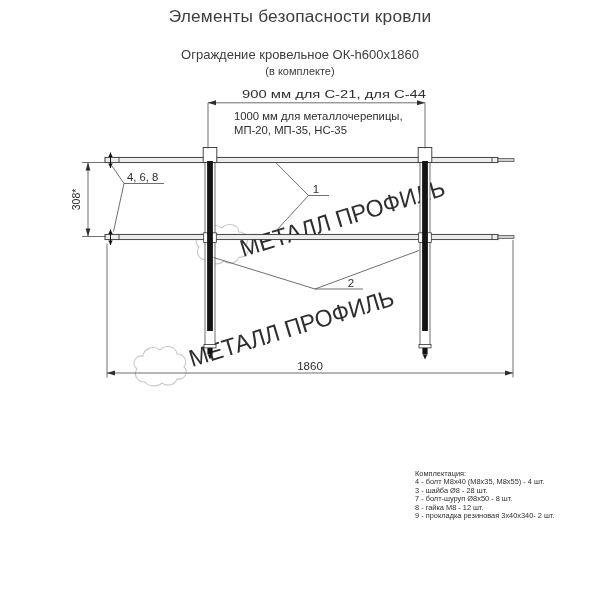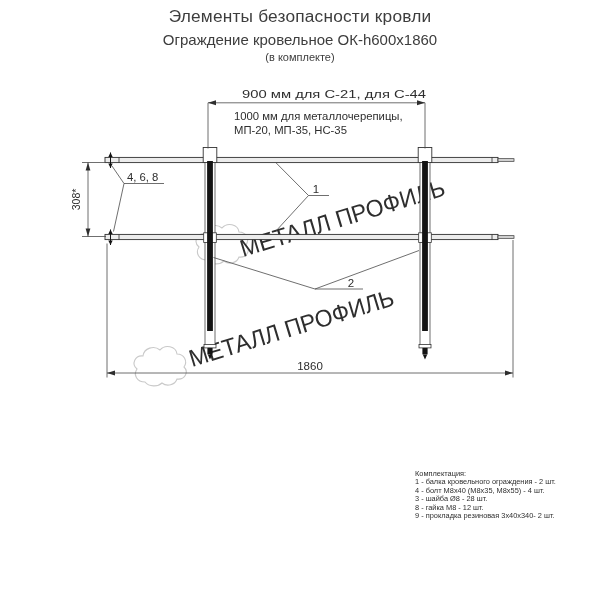--- a/index.html
+++ b/index.html
@@ -2,21 +2,21 @@
 <html><head>
 <meta charset="utf-8">
 <style>
   html,body{margin:0;padding:0;background:#ffffff;}
   .canvas{
     position:relative;width:600px;height:600px;background:#ffffff;
     font-family:"Liberation Sans", sans-serif;overflow:hidden;color:#333;
   }
   .header{position:absolute;top:6px;left:0;width:600px;text-align:center;}
   .title{font-size:17.3px;color:#3d3d3d;letter-spacing:0.2px;text-align:center;}
-  .subtitle{font-size:15px;color:#3d3d3d;margin-top:4px;}
+  .subtitle{font-size:13px;color:#3d3d3d;margin-top:20px;}
   .subtitle2{font-size:11px;color:#3d3d3d;margin-top:3px;}
   svg{position:absolute;left:0;top:0;}
   svg text{font-family:"Liberation Sans", sans-serif;fill:#2e2e2e;}
   .parts{
     position:absolute;left:415px;top:470px;width:180px;
     font-size:7.4px;line-height:8.4px;color:#2e2e2e;white-space:nowrap;
   }
 </style>
 </head>
 <body>
@@ -130,21 +130,21 @@
       <line x1="107" y1="373" x2="513" y2="373"></line>
       <polygon points="107,373 115,370.5 115,375.5" fill="#2e2e2e" stroke="none"></polygon>
       <polygon points="513,373 505,370.5 505,375.5" fill="#2e2e2e" stroke="none"></polygon>
     </g>
     <text x="310" y="369.5" font-size="11.5" text-anchor="middle">1860</text>
   </svg>
 
   <div class="parts">
     <div>Комплектация:</div>
     <div>
-        <div>1 - балка кровельного ограждения - 2 шт.</div>
         <div>4 - болт М8х40 (М8х35, М8х55) - 4 шт.</div>
         <div>3 - шайба Ø8 - 28 шт.</div>
+        <div>7 - болт-шуруп Ø8х50 - 8 шт.</div>
         <div>8 - гайка М8 - 12 шт.</div>
         <div>9 - прокладка резиновая 3х40х340- 2 шт.</div>
       </div>
   </div>
 
 </div>
 
 </body></html>

